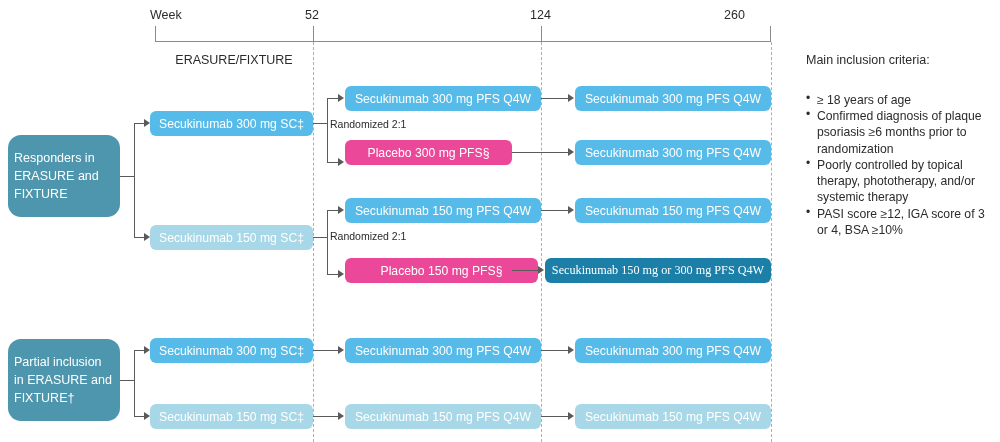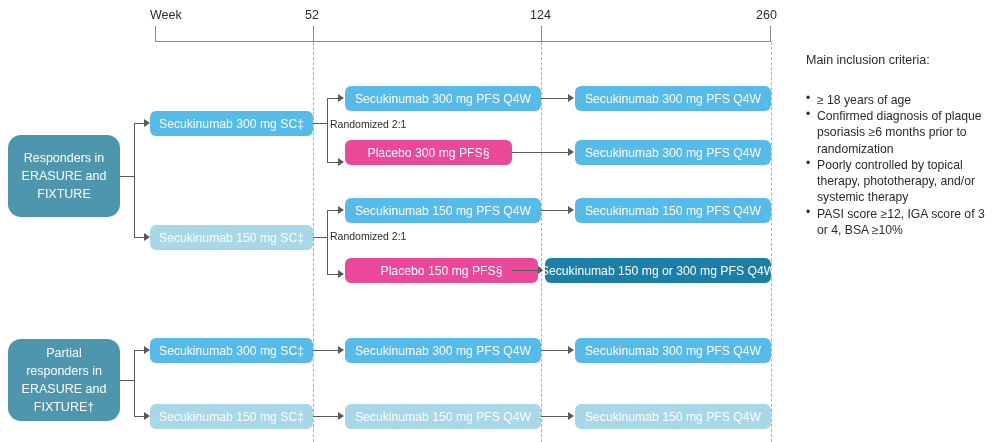--- a/index.html
+++ b/index.html
@@ -44,21 +44,21 @@
 
   
   .group-box {
     position: absolute;
     background: #4d96ad;
     border-radius: 13px;
     color: #ffffff;
     font-size: 12.5px;
     line-height: 1.45;
     display: flex; align-items: center; justify-content: center;
-    text-align: center;
+    text-align: left;
     padding: 4px 6px;
   }
 
   
   .tx {
     position: absolute;
     border-radius: 6px;
     color: #ffffff;
     font-size: 12.2px;
     display: flex; align-items: center; justify-content: center;
@@ -122,26 +122,27 @@
 </style>
 </head>
 <body>
 
 <div id="canvas">
 
   <div class="tl-weeklabel" style="left:150px; top:8px;">Week</div>
 
   <div class="tl-num" style="left:305px; top:8px;">52</div>
   <div class="tl-num" style="left:530px; top:8px;">124</div>
-  <div class="tl-num" style="left:756px; top:8px;">260</div>
+  <div class="tl-num" style="left:724px; top:8px;">260</div>
 
   <div class="tl-axis" style="left:155px; top:26px; width:616px; height:16px;"></div>
   <div class="tl-tick" style="left:313px; top:26px; height:16px;"></div>
   <div class="tl-tick" style="left:541px; top:26px; height:16px;"></div>
 
+  <div class="period-label" style="left:155px; top:53px; width:158px;">ERASURE/FIXTURE</div>
 
   <div class="vdash" style="left:313px; top:42px; height:400px;"></div>
   <div class="vdash" style="left:541px; top:42px; height:400px;"></div>
   <div class="vdash" style="left:771px; top:42px; height:400px;"></div>
 
   <div class="group-box" style="left:8px; top:135px; width:112px; height:82px;">Responders in ERASURE and FIXTURE</div>
 
   <div class="line-h" style="left:120px; top:176px; width:14px;"></div>
   <div class="line-v" style="left:134px; top:123px; height:114px;"></div>
   <div class="line-h" style="left:134px; top:123px; width:10px;"></div>
@@ -181,23 +182,23 @@
 
   <div class="tx blue-mid" style="left:345px; top:198px; width:196px; height:25px;">Secukinumab 150 mg PFS Q4W</div>
   <div class="tx gray" style="left:345px; top:258px; width:193px; height:25px;">Placebo 150 mg PFS§</div>
 
   <div class="line-h" style="left:541px; top:210px; width:27px;"></div>
   <div class="arrow" style="left:568px; top:206px;"></div>
   <div class="line-h" style="left:512px; top:270px; width:26px;"></div>
   <div class="arrow" style="left:538px; top:266px;"></div>
 
   <div class="tx blue-mid" style="left:575px; top:198px; width:196px; height:25px;">Secukinumab 150 mg PFS Q4W</div>
-  <div class="tx blue-dark" style="left:545px; top:258px; width:226px; height:25px;">Secukinumab 150 mg or 300 mg PFS Q4W</div>
-
-  <div class="group-box" style="left:8px; top:339px; width:112px; height:82px;">Partial responders in ERASURE and FIXTURE†</div>
+  <div class="tx blue-dark" style="left:545px; top:258px; width:226px; height:25px;font-family:Liberation Serif, serif;">Secukinumab 150 mg or 300 mg PFS Q4W</div>
+
+  <div class="group-box" style="left:8px; top:339px; width:112px; height:82px;">Partial inclusion in ERASURE and FIXTURE†</div>
 
   <div class="line-h" style="left:120px; top:380px; width:14px;"></div>
   <div class="line-v" style="left:134px; top:350px; height:66px;"></div>
   <div class="line-h" style="left:134px; top:350px; width:10px;"></div>
   <div class="arrow" style="left:144px; top:346px;"></div>
   <div class="line-h" style="left:134px; top:416px; width:10px;"></div>
   <div class="arrow" style="left:144px; top:412px;"></div>
 
   <div class="tx blue-mid" style="left:150px; top:338px; width:163px; height:25px;">Secukinumab 300 mg SC‡</div>
   <div class="line-h" style="left:313px; top:350px; width:25px;"></div>

